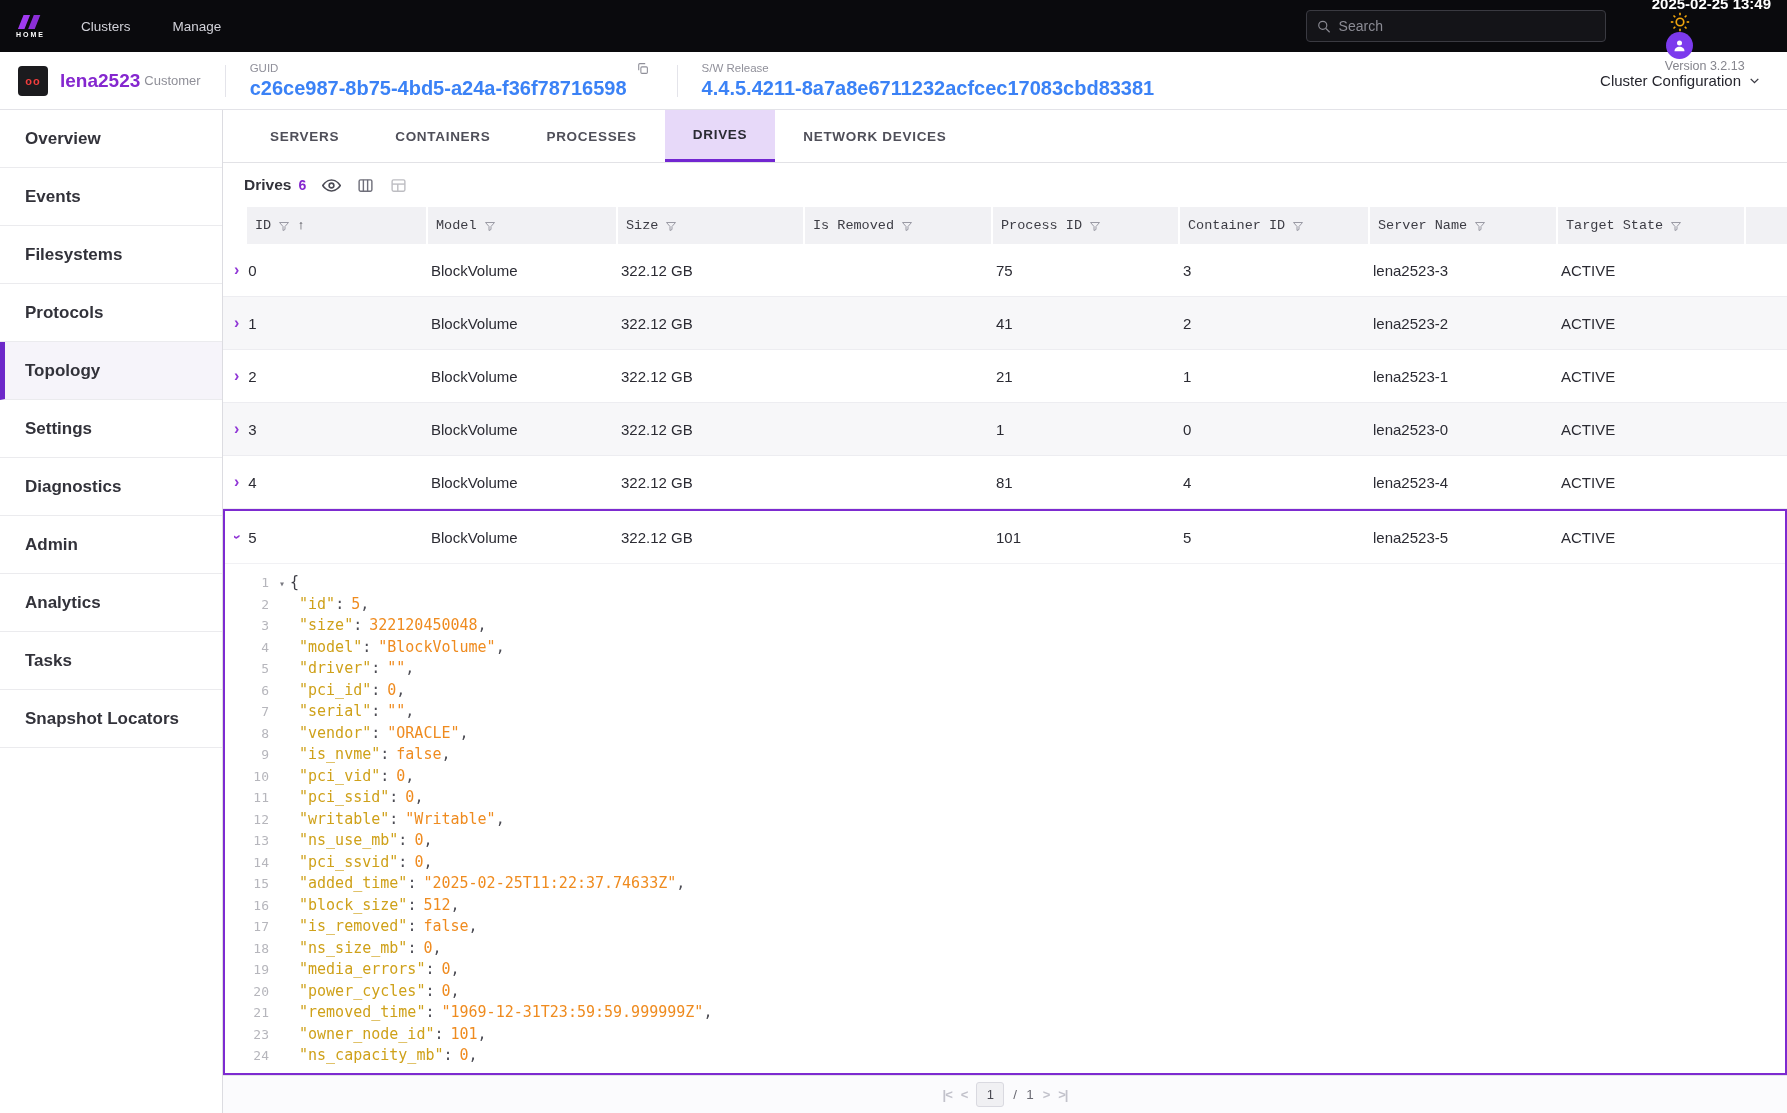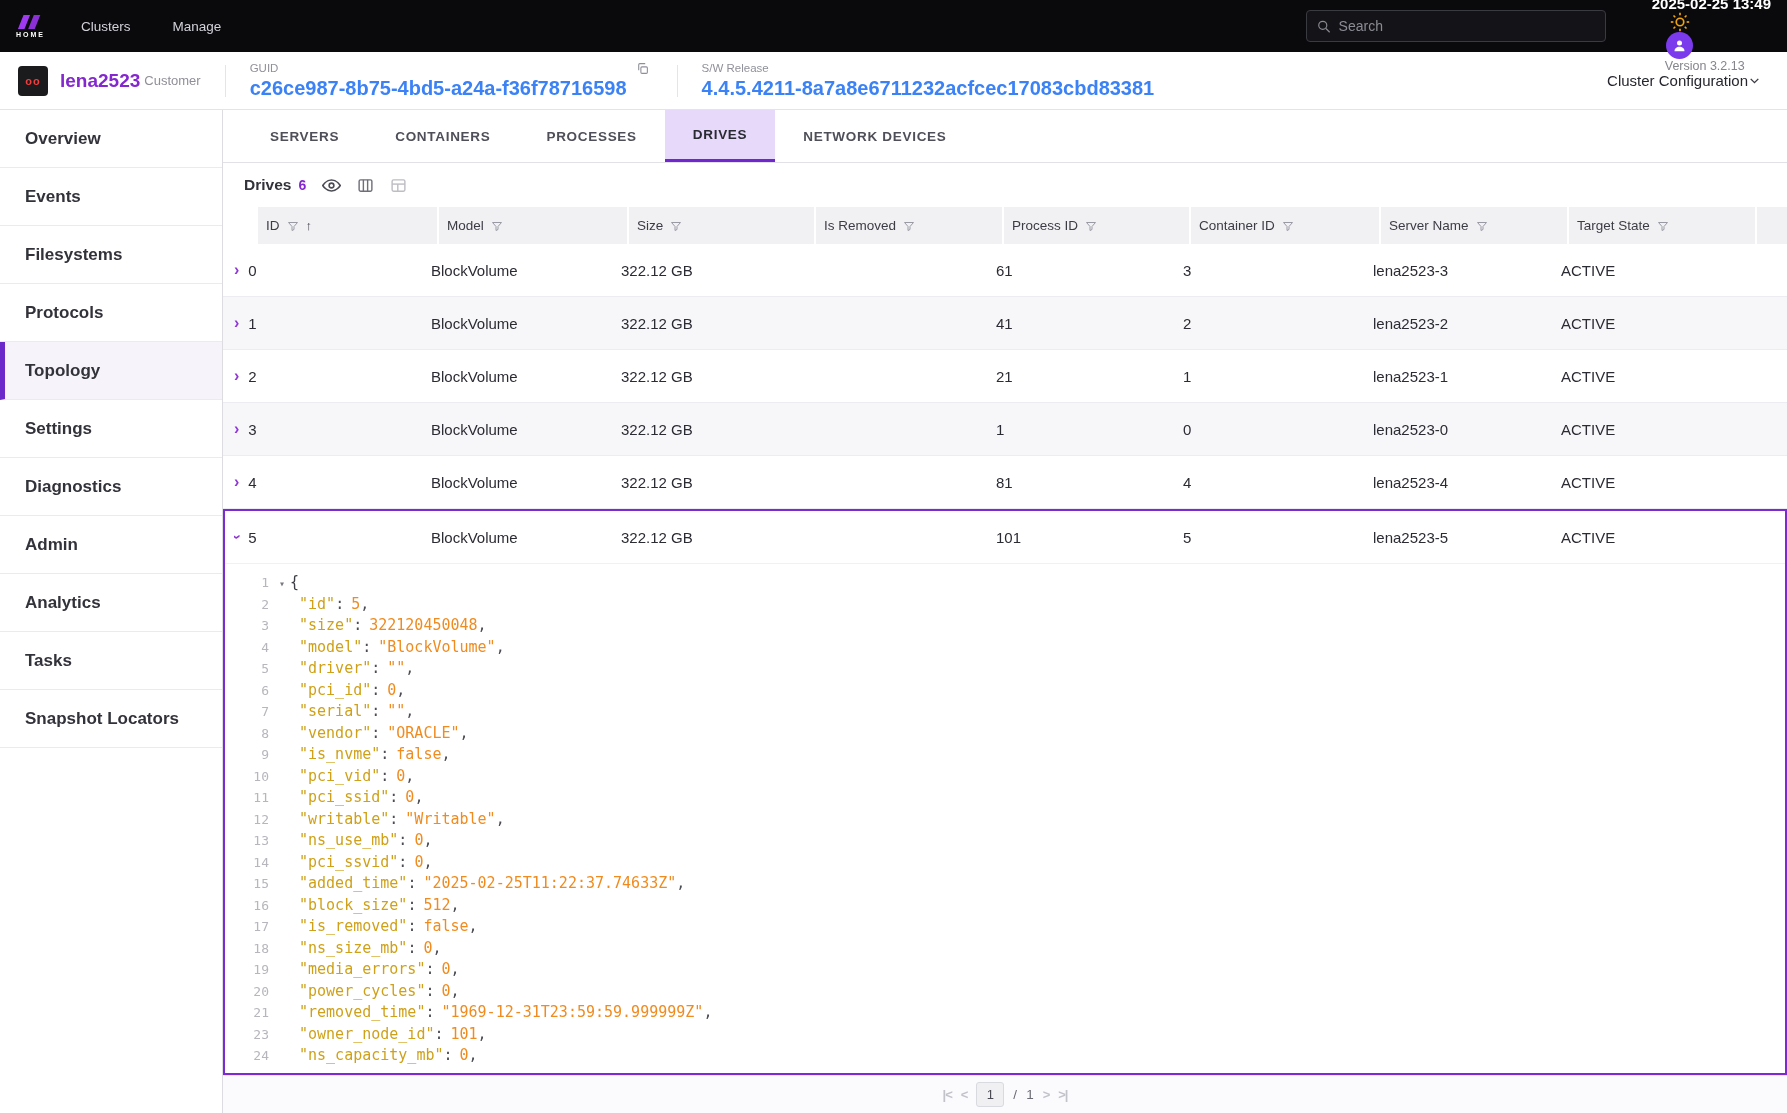--- a/index.html
+++ b/index.html
@@ -29,21 +29,21 @@
   .clusterbar { height:58px; background:#fff; border-bottom:1px solid #e3e3e8; display:flex; align-items:center; padding:0 18px; }
   .c-logo { width:30px; height:30px; background:#1b1b1e; border-radius:4px; display:flex; align-items:center; justify-content:center; margin-right:12px; }
   .c-logo span { color:#f23d3d; font-size:11px; font-weight:700; letter-spacing:1px; }
   .c-name { color:#8527cf; font-size:19px; font-weight:700; }
   .c-role { margin-left:4px; color:#8f8f98; font-size:13px; }
   .vdiv { width:1px; height:32px; background:#e4e4ea; margin:0 24px; }
   .info { position:relative; padding-right:26px; }
   .info-label { display:block; color:#90909a; font-size:11.5px; margin-bottom:3px; }
   .info-value { display:block; color:#3b82f6; font-size:20px; font-weight:700; }
   .copy { position:absolute; top:0; right:4px; cursor:pointer; display:flex; }
-  .config { margin-left:auto; display:flex; align-items:center; color:#26262e; font-size:15px; cursor:pointer; padding-right:8px; }
+  .config { margin-left:auto; display:flex; align-items:center; gap:7px; color:#26262e; font-size:15px; cursor:pointer; padding-right:8px; }
 
   
   .content { display:flex; height:1003px; }
   .sidebar { width:223px; flex:none; border-right:1px solid #dcdce1; background:#fff; }
   .side-item { height:58px; display:flex; align-items:center; padding-left:25px; border-bottom:1px solid #ebebee;
     font-size:17px; font-weight:700; color:#32323a; cursor:pointer; }
   .side-item.active { border-left:5px solid #6d28c9; padding-left:20px; background:#f6f4fa; }
 
   .main { flex:1; min-width:0; display:flex; flex-direction:column; background:#fff; }
 
@@ -55,21 +55,21 @@
 
   
   .toolbar { height:44px; display:flex; align-items:center; padding-left:21px; }
   .t-title { font-size:15.5px; font-weight:700; color:#32323a; }
   .t-count { margin-left:7px; font-size:14px; color:#8527cf; font-weight:700; }
   .t-icon { margin-left:16px; display:flex; cursor:pointer; }
   .t-icon.dim { opacity:.45; }
 
   
   .thead { display:grid; grid-template-columns:181px 190px 187px 188px 187px 190px 188px 188px 1fr;
-    margin-left:35px; height:37px; }
+    margin-left:24px; height:37px;font-family:Liberation Mono, monospace; }
   .th { background:#f1f1f4; display:flex; align-items:center; padding-left:8px; gap:7px;
     border-right:2px solid #fff; font-size:13.5px; color:#3c3c44; cursor:pointer; }
   .th:last-child { border-right:none; }
   .sort { font-size:13px; color:#3c3c44; }
 
   
   .row { display:grid; grid-template-columns:189px 190px 187px 188px 187px 190px 188px 188px 1fr;
     padding-left:11px; height:53px; align-items:center; border-bottom:1px solid #ededf1;
     font-size:15px; color:#2b2b33; background:#fff; cursor:pointer; }
   .row.alt { background:#f7f7f9; }
@@ -306,21 +306,21 @@
       </div>
     <div id="tbody">
         <div class="row">
           <div class="cell id-cell">
             <span class="chev">›</span>
             <span>0</span>
           </div>
           <div class="cell">BlockVolume</div>
           <div class="cell">322.12 GB</div>
           <div class="cell"></div>
-          <div class="cell">61</div>
+          <div class="cell">75</div>
           <div class="cell">3</div>
           <div class="cell">lena2523-3</div>
           <div class="cell">ACTIVE</div>
           <div class="cell"></div>
         </div>
         <div class="row alt">
           <div class="cell id-cell">
             <span class="chev">›</span>
             <span>1</span>
           </div>

